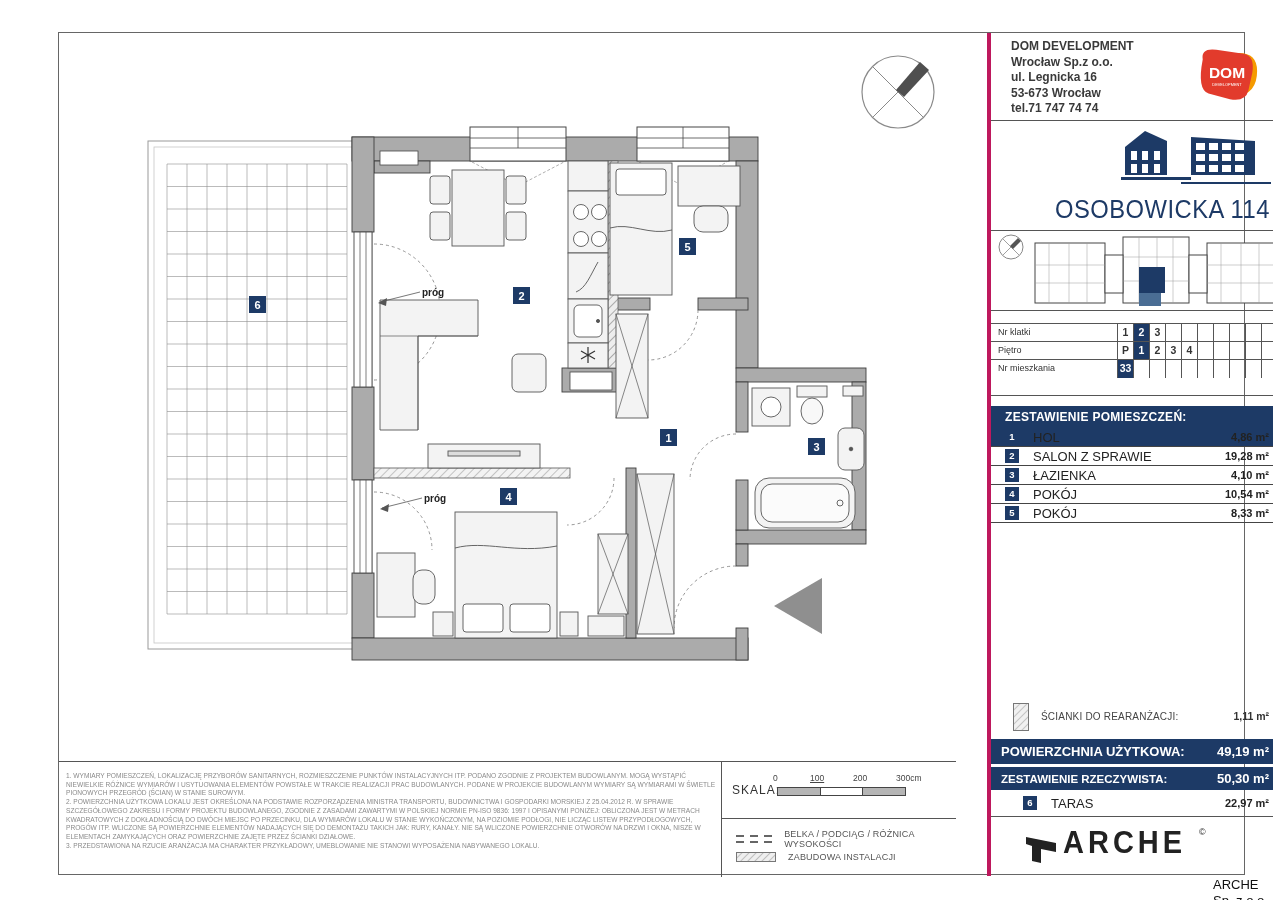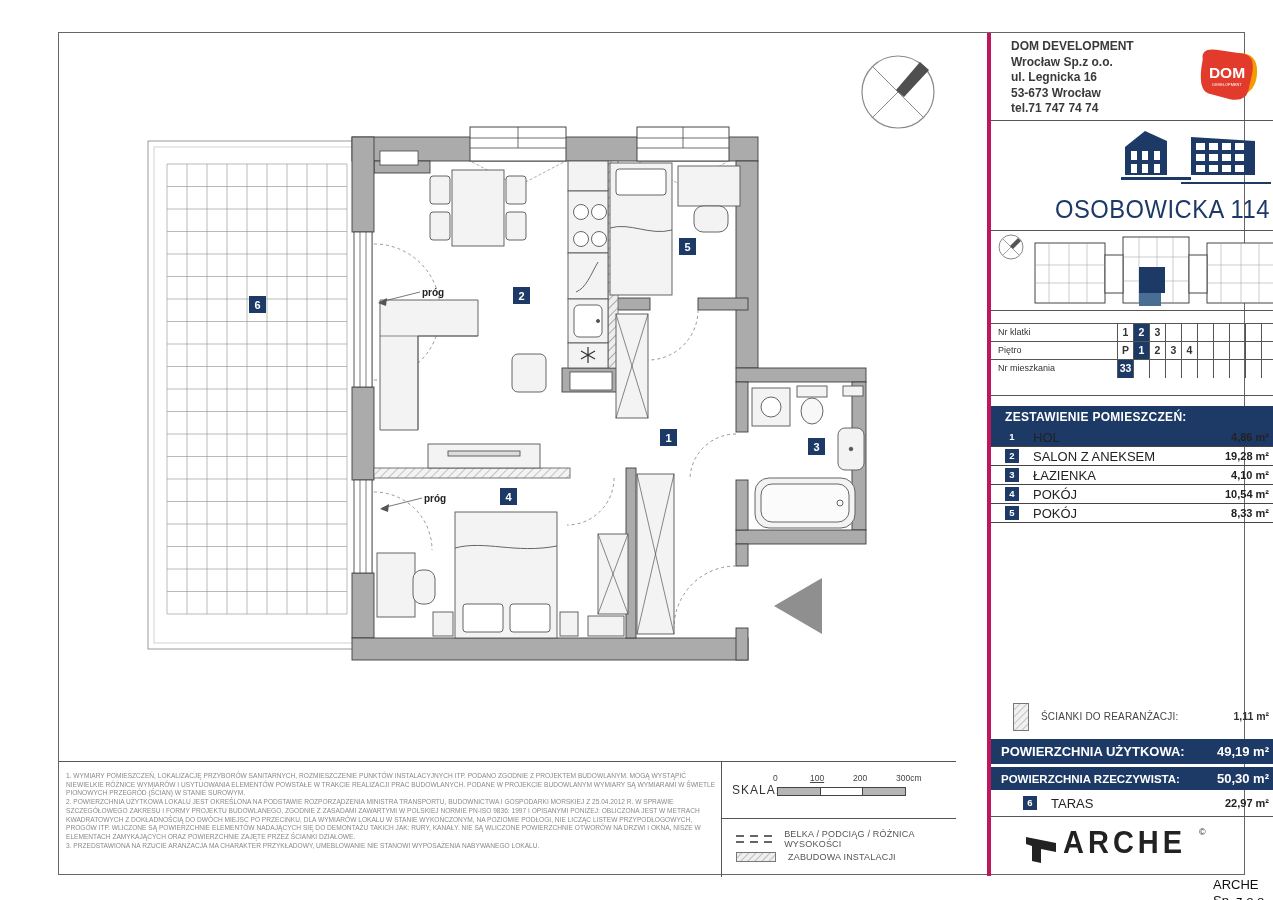--- a/index.html
+++ b/index.html
@@ -373,21 +373,21 @@
 
     <div class="blk blk-roomshdr">ZESTAWIENIE POMIESZCZEŃ:</div>
     <div class="blk blk-rooms">
         <div class="rrow">
           <span class="badge">1</span>
           <span class="rname">HOL</span>
           <span class="rarea">4,86 m²</span>
         </div>
         <div class="rrow">
           <span class="badge">2</span>
-          <span class="rname">SALON Z ANEKSEM</span>
+          <span class="rname">SALON Z SPRAWIE</span>
           <span class="rarea">19,28 m²</span>
         </div>
         <div class="rrow">
           <span class="badge">3</span>
           <span class="rname">ŁAZIENKA</span>
           <span class="rarea">4,10 m²</span>
         </div>
         <div class="rrow">
           <span class="badge">4</span>
           <span class="rname">POKÓJ</span>
@@ -412,21 +412,21 @@
       </svg>
       <span class="sci-label">ŚCIANKI DO REARANŻACJI:</span>
       <span class="sci-value">1,11 m²</span>
     </div>
 
     <div class="blk navybar bar1">
       <span class="nb-label">POWIERZCHNIA UŻYTKOWA:</span>
       <span class="nb-value">49,19 m²</span>
     </div>
     <div class="blk navybar bar2">
-      <span class="nb-label">POWIERZCHNIA RZECZYWISTA:</span>
+      <span class="nb-label">ZESTAWIENIE RZECZYWISTA:</span>
       <span class="nb-value">50,30 m²</span>
     </div>
 
     <div class="blk blk-taras">
       <span class="badge">6</span>
       <span class="rname">TARAS</span>
       <span class="rarea">22,97 m²</span>
     </div>
 
     <div class="blk blk-arche">

